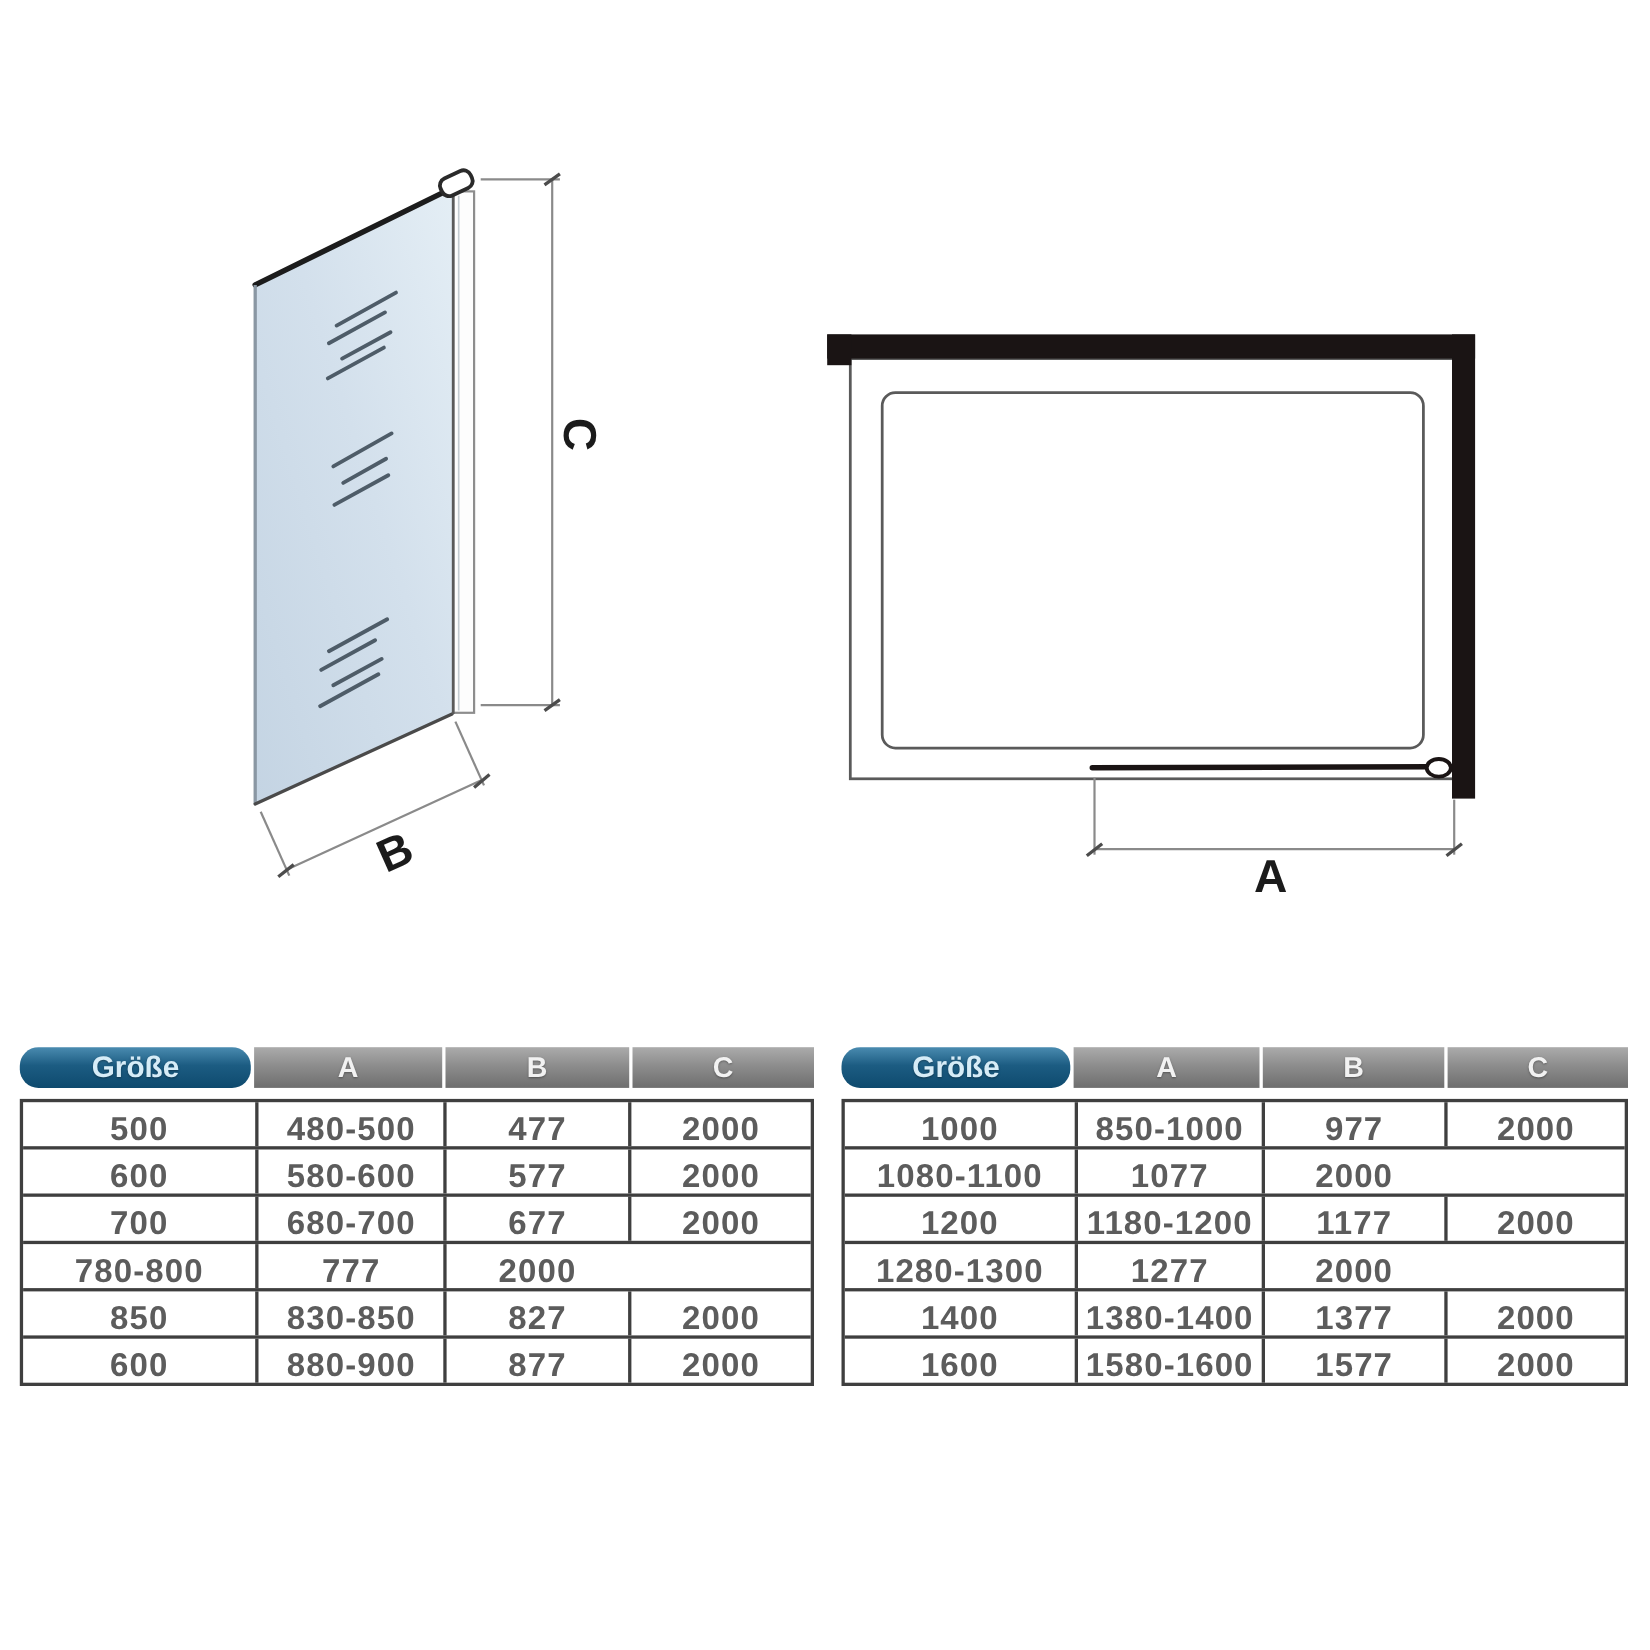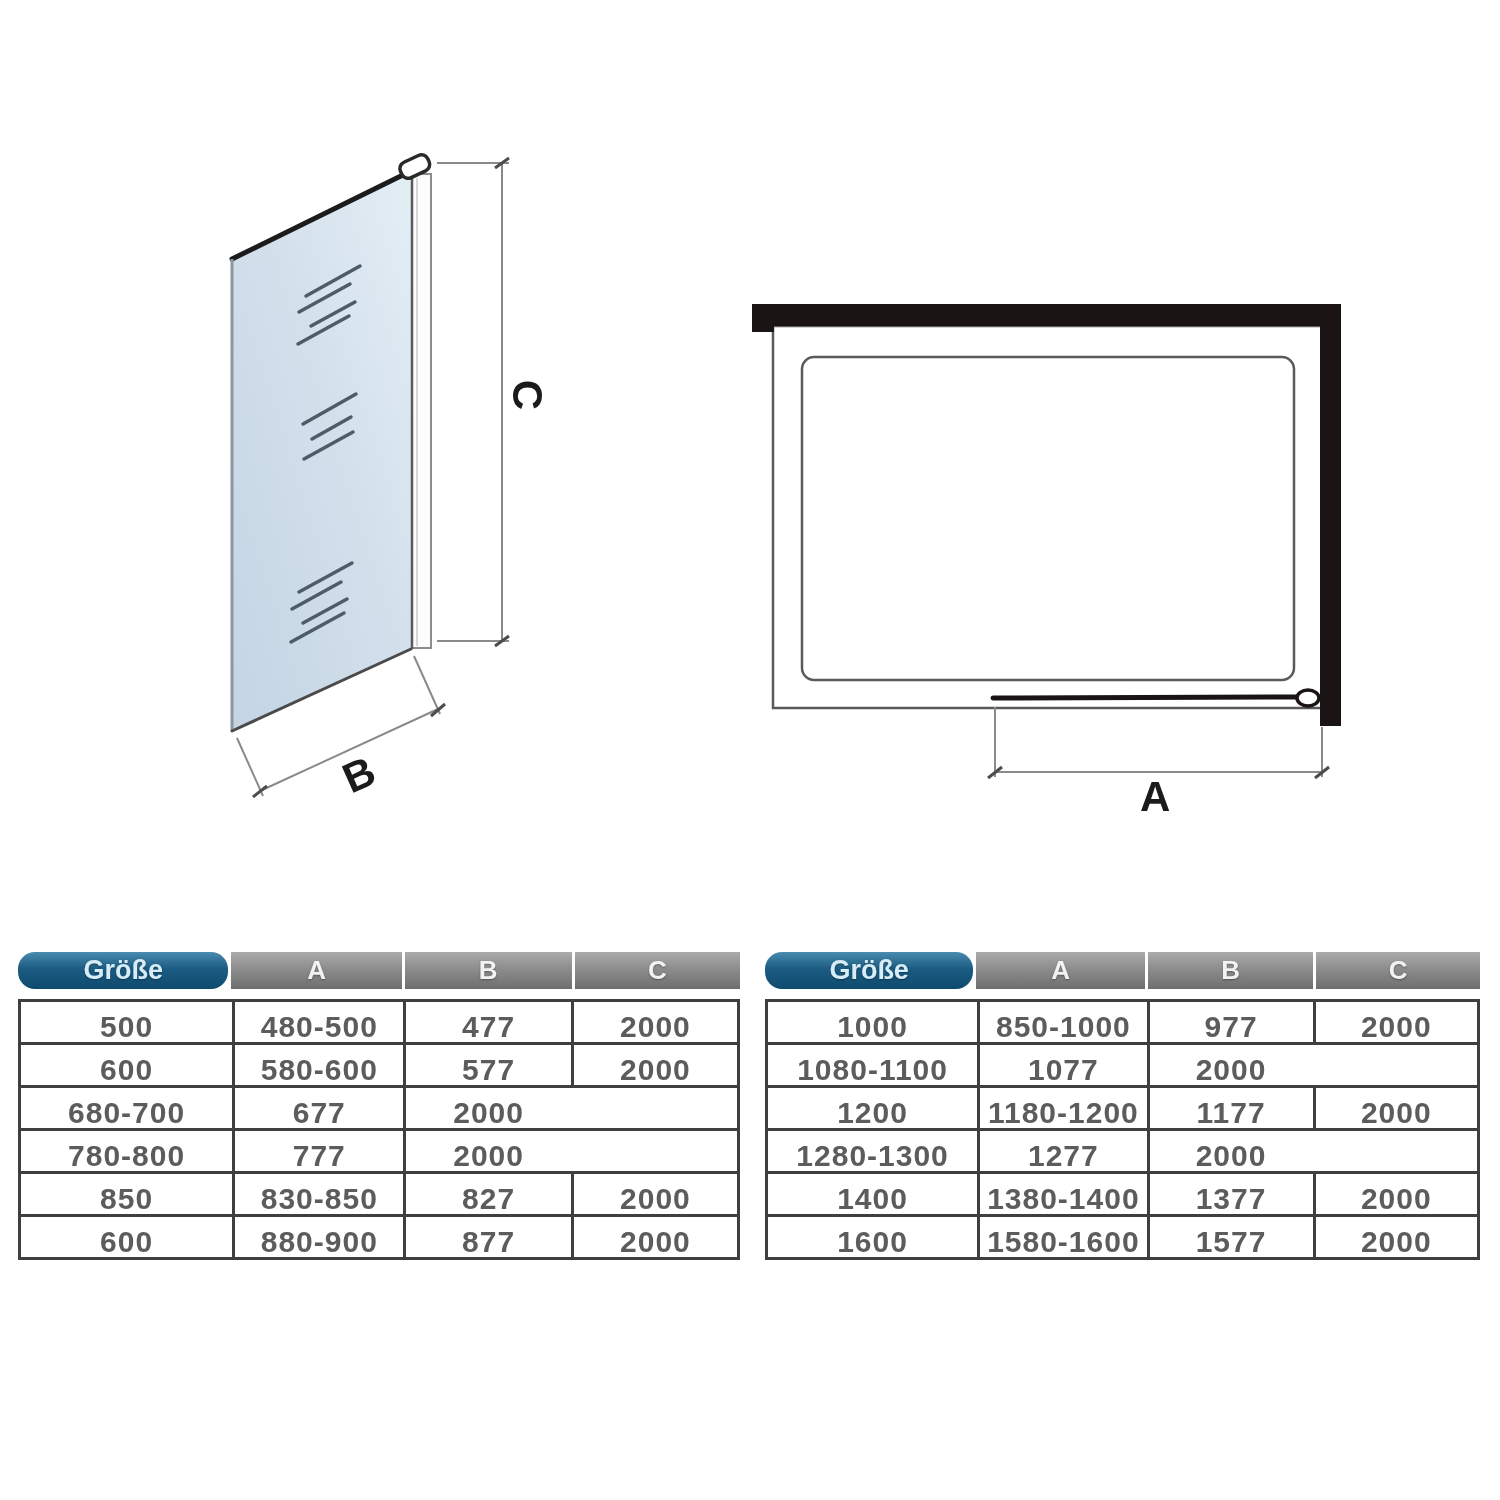--- a/index.html
+++ b/index.html
@@ -144,20 +144,21 @@
         <div class="td">477</div>
         <div class="td">2000</div>
       </div>
       <div class="tr">
         <div class="td">600</div>
         <div class="td">580-600</div>
         <div class="td">577</div>
         <div class="td">2000</div>
       </div>
       <div class="tr">
+        <div class="td">700</div>
         <div class="td">680-700</div>
         <div class="td">677</div>
         <div class="td">2000</div>
       </div>
       <div class="tr">
         <div class="td">780-800</div>
         <div class="td">777</div>
         <div class="td">2000</div>
       </div>
       <div class="tr">

